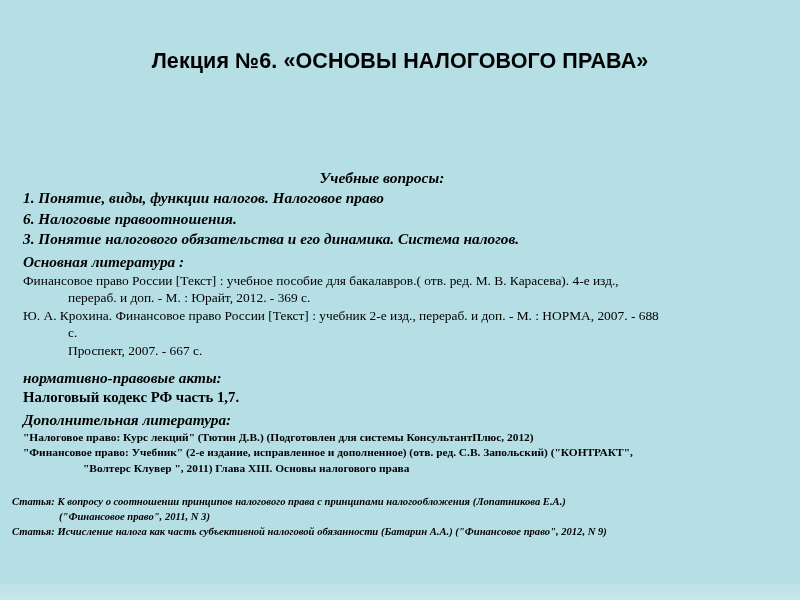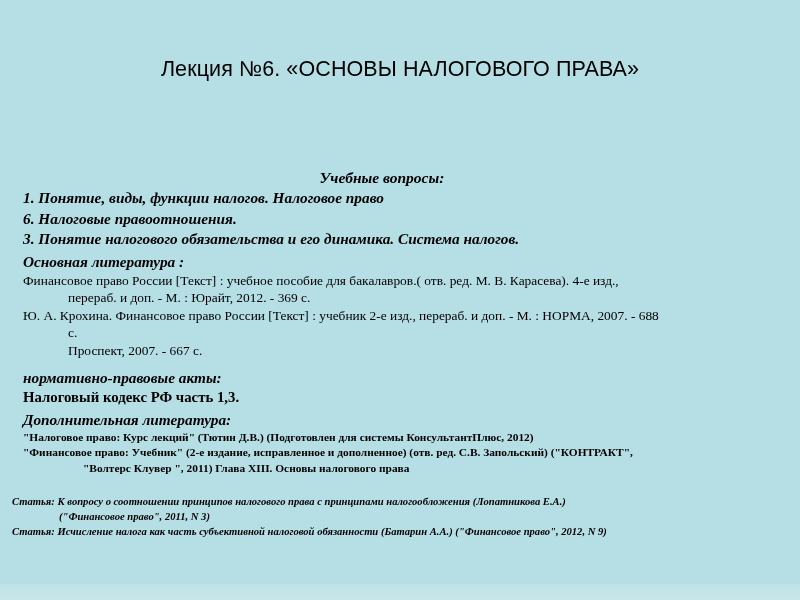--- a/index.html
+++ b/index.html
@@ -27,26 +27,26 @@
   
   .title-zone {
     position: absolute;
     left: 0;
     top: 40px;
     width: 800px;
     text-align: center;
   }
   .slide-title {
     font-family: "Liberation Sans", "DejaVu Sans", sans-serif;
-    font-weight: normal;
+    font-weight: bold;
     font-size: 21.5px;
     letter-spacing: 0.1px;
     color: #000;
     line-height: 26px;
-    margin: 16px;
+    margin: 8px;
     white-space: nowrap;
   }
 
   
   .body-zone {
     position: absolute;
     left: 0;
     top: 168px;
     width: 800px;
   }
@@ -154,21 +154,21 @@
       <span class="cont">с.</span>
     </div>
 
     <div class="ref">
       <span class="cont">Проспект, 2007. - 667 с.</span>
     </div>
 
     <div class="gap-b"></div>
 
     <div class="sec-head">нормативно-правовые акты:</div>
-    <div class="npa">Налоговый кодекс РФ часть 1,3.</div>
+    <div class="npa">Налоговый кодекс РФ часть 1,7.</div>
 
     <div class="sec-head">Дополнительная литература:</div>
 
     <div class="dop">
       <span class="nowrap">"Налоговое право: Курс лекций"  (Тютин Д.В.) (Подготовлен для системы КонсультантПлюс, 2012)</span>
     </div>
 
     <div class="dop">
       <span class="nowrap">"Финансовое право: Учебник"  (2-е издание, исправленное и дополненное) (отв. ред. С.В. Запольский) ("КОНТРАКТ",</span>
       <span class="cont nowrap">"Волтерс Клувер ", 2011) Глава XIII. Основы налогового права</span>

